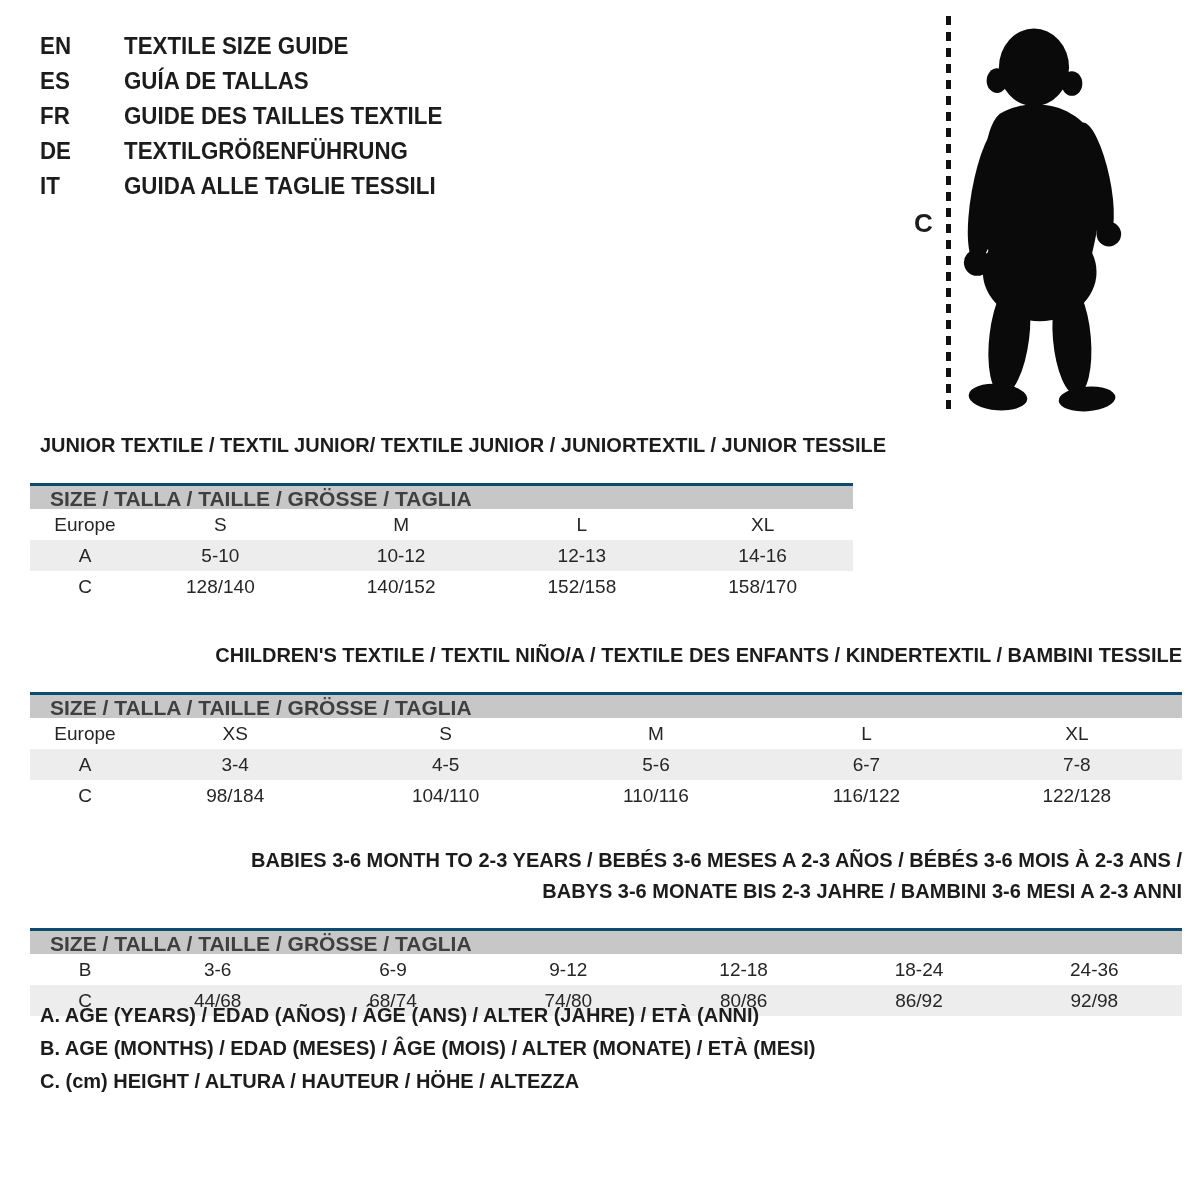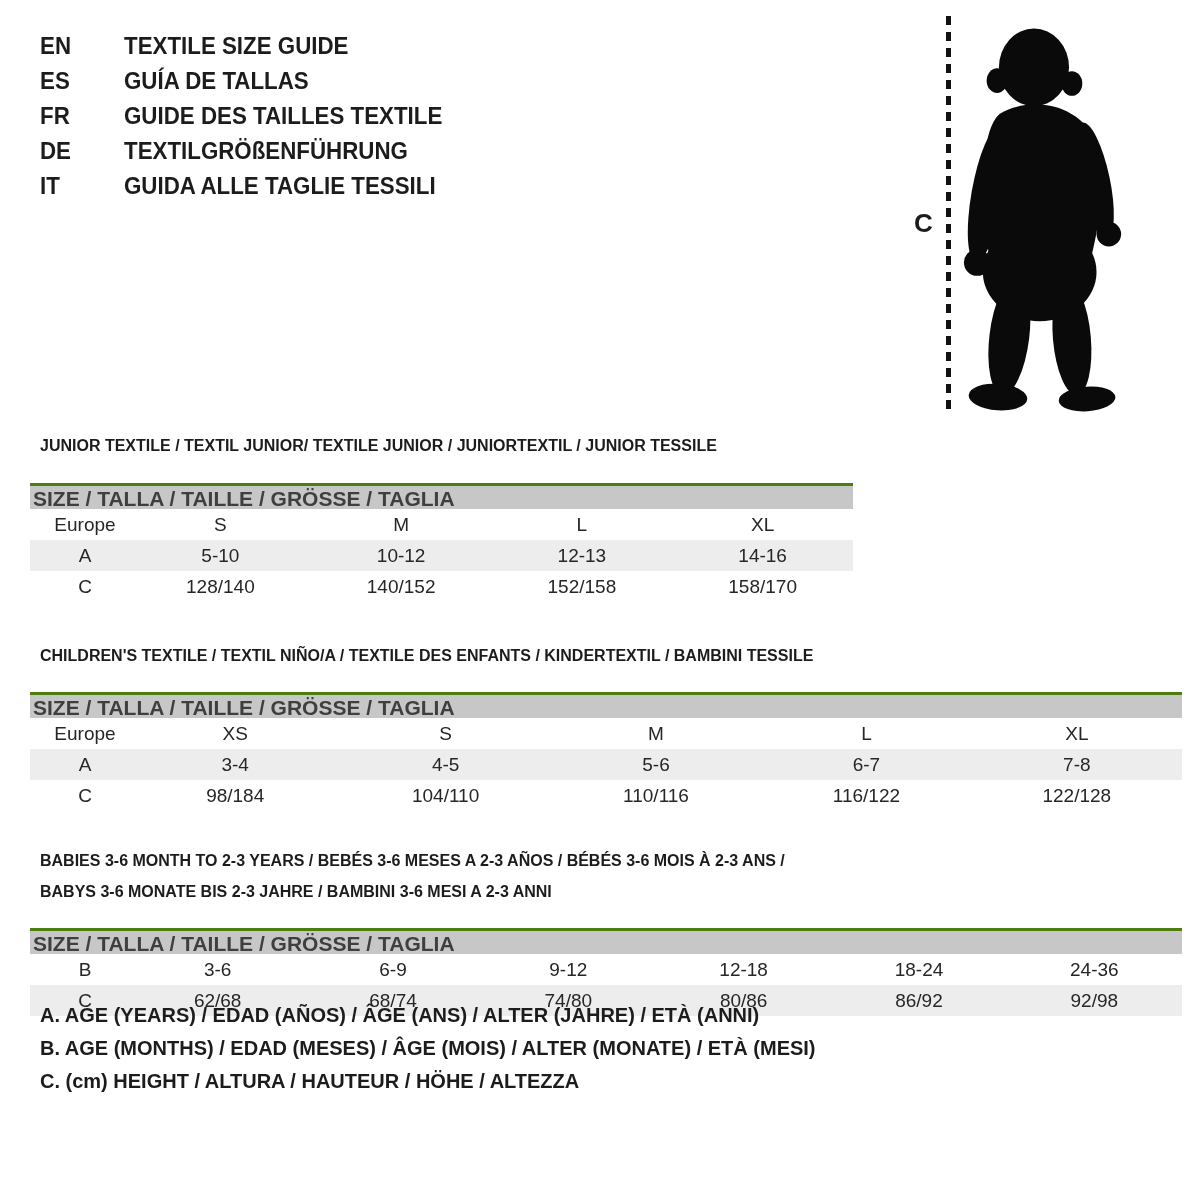--- a/index.html
+++ b/index.html
@@ -33,30 +33,30 @@
   .toddler-svg { position: absolute; left: 62px; top: 14px; width: 180px; height: 408px; }
 
   
   .sec { position: absolute; left: 30px; }
   .sec1 { top: 430px; width: 823px; }
   .sec2 { top: 640px; width: 1152px; }
   .sec3 { top: 845px; width: 1152px; }
   .sec1 .sec-title, .sec2 .sec-title { margin: 0 0 21px 10px; }
   .sec3 .sec-title { margin: 0 0 21px 10px; }
   .sec1 .sec-title { margin-bottom: 22px; }
-  .title-line { font-weight: 700; font-size: 16px; line-height: 31px; }
+  .title-line { font-weight: 700; font-size: 20px; line-height: 31px; text-align: right; }
 
   
   .tbl { width: 100%; }
   .tbl-header {
     background: #c7c7c7;
-    border-top: 3px solid #4d7c0f;
+    border-top: 3px solid #0c4a6e;
     height: 26px; line-height: 26px;
     font-weight: 700; font-size: 21px; color: #3f3f3f;
-    padding-left: 3px; box-sizing: border-box;
+    padding-left: 20px; box-sizing: border-box;
   }
   .tbl-row { display: flex; height: 31px; align-items: center; font-size: 19px; color: #262626; }
   .tbl-row.shaded { background: #ededed; }
   .cell.label { flex: 0 0 100px; padding-left: 10px; box-sizing: border-box; text-align: center; }
   .cell.val { flex: 1 1 0; text-align: center; }
 
   
   .legend { position: absolute; left: 40px; top: 999px; }
   .legend-line { font-weight: 700; font-size: 20px; line-height: 33px; }
 </style>
@@ -182,21 +182,21 @@
           <div class="cell label">B</div>
           <div class="cell val">3-6</div>
           <div class="cell val">6-9</div>
           <div class="cell val">9-12</div>
           <div class="cell val">12-18</div>
           <div class="cell val">18-24</div>
           <div class="cell val">24-36</div>
         </div>
         <div class="tbl-row shaded">
           <div class="cell label">C</div>
-          <div class="cell val">62/68</div>
+          <div class="cell val">44/68</div>
           <div class="cell val">68/74</div>
           <div class="cell val">74/80</div>
           <div class="cell val">80/86</div>
           <div class="cell val">86/92</div>
           <div class="cell val">92/98</div>
         </div>
       </div>
     </section>
 
   <div class="legend" id="legend">

